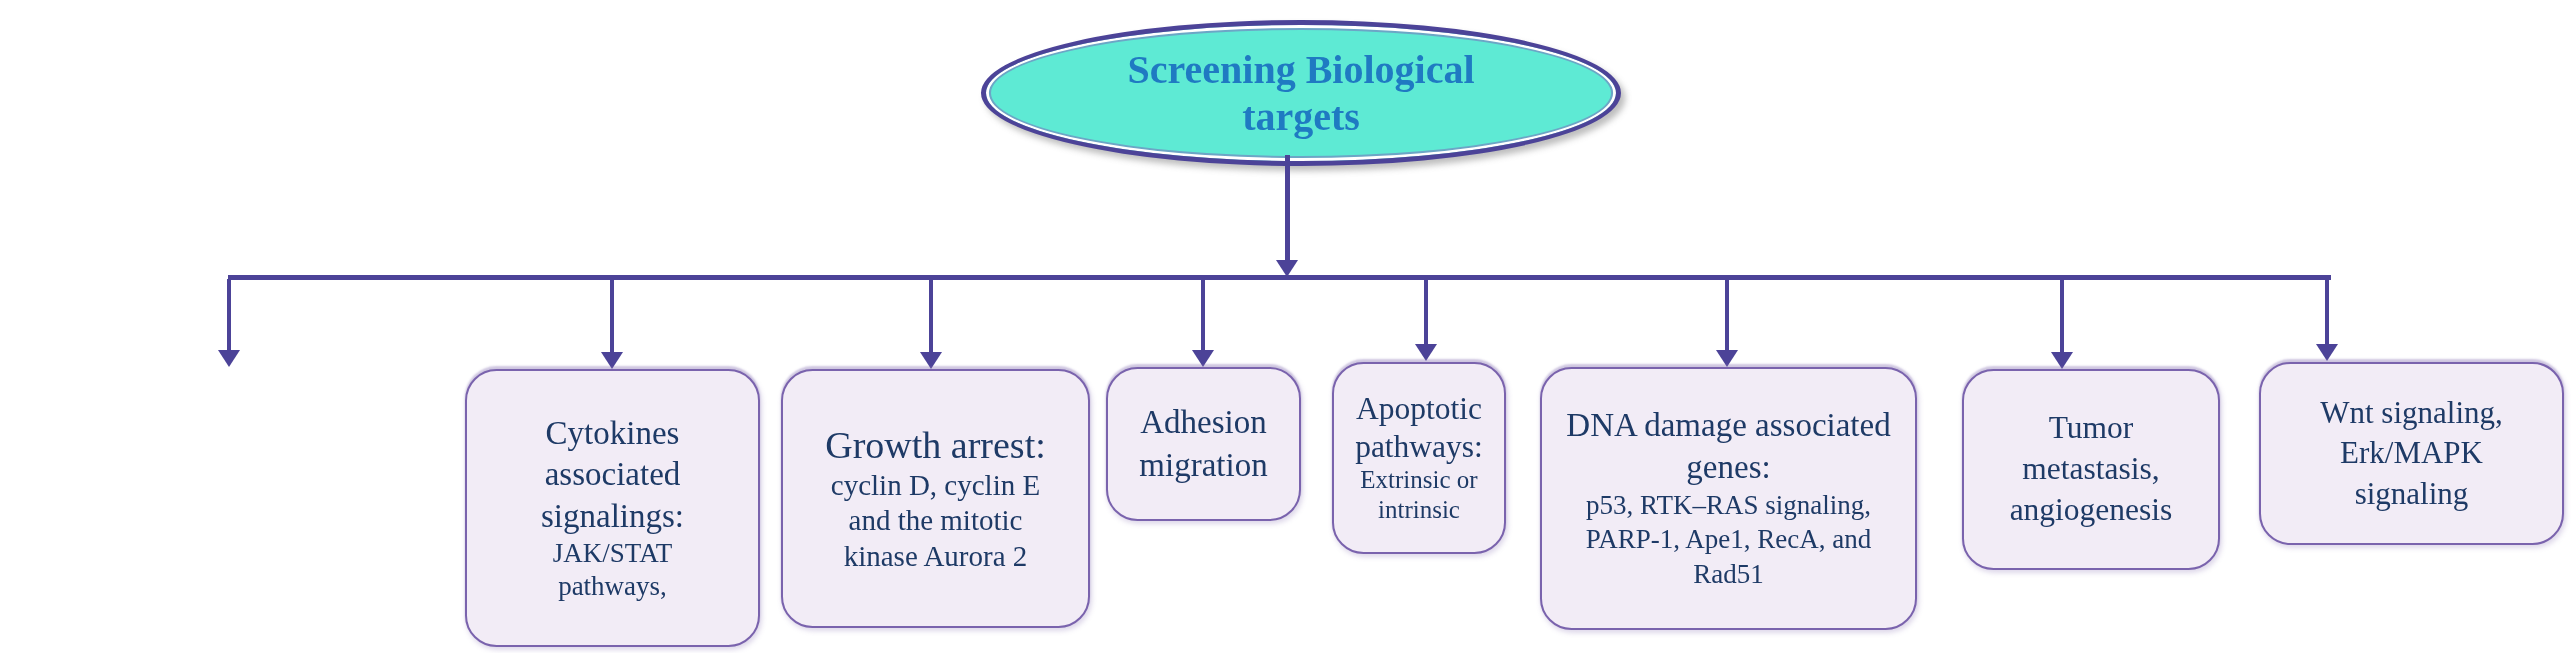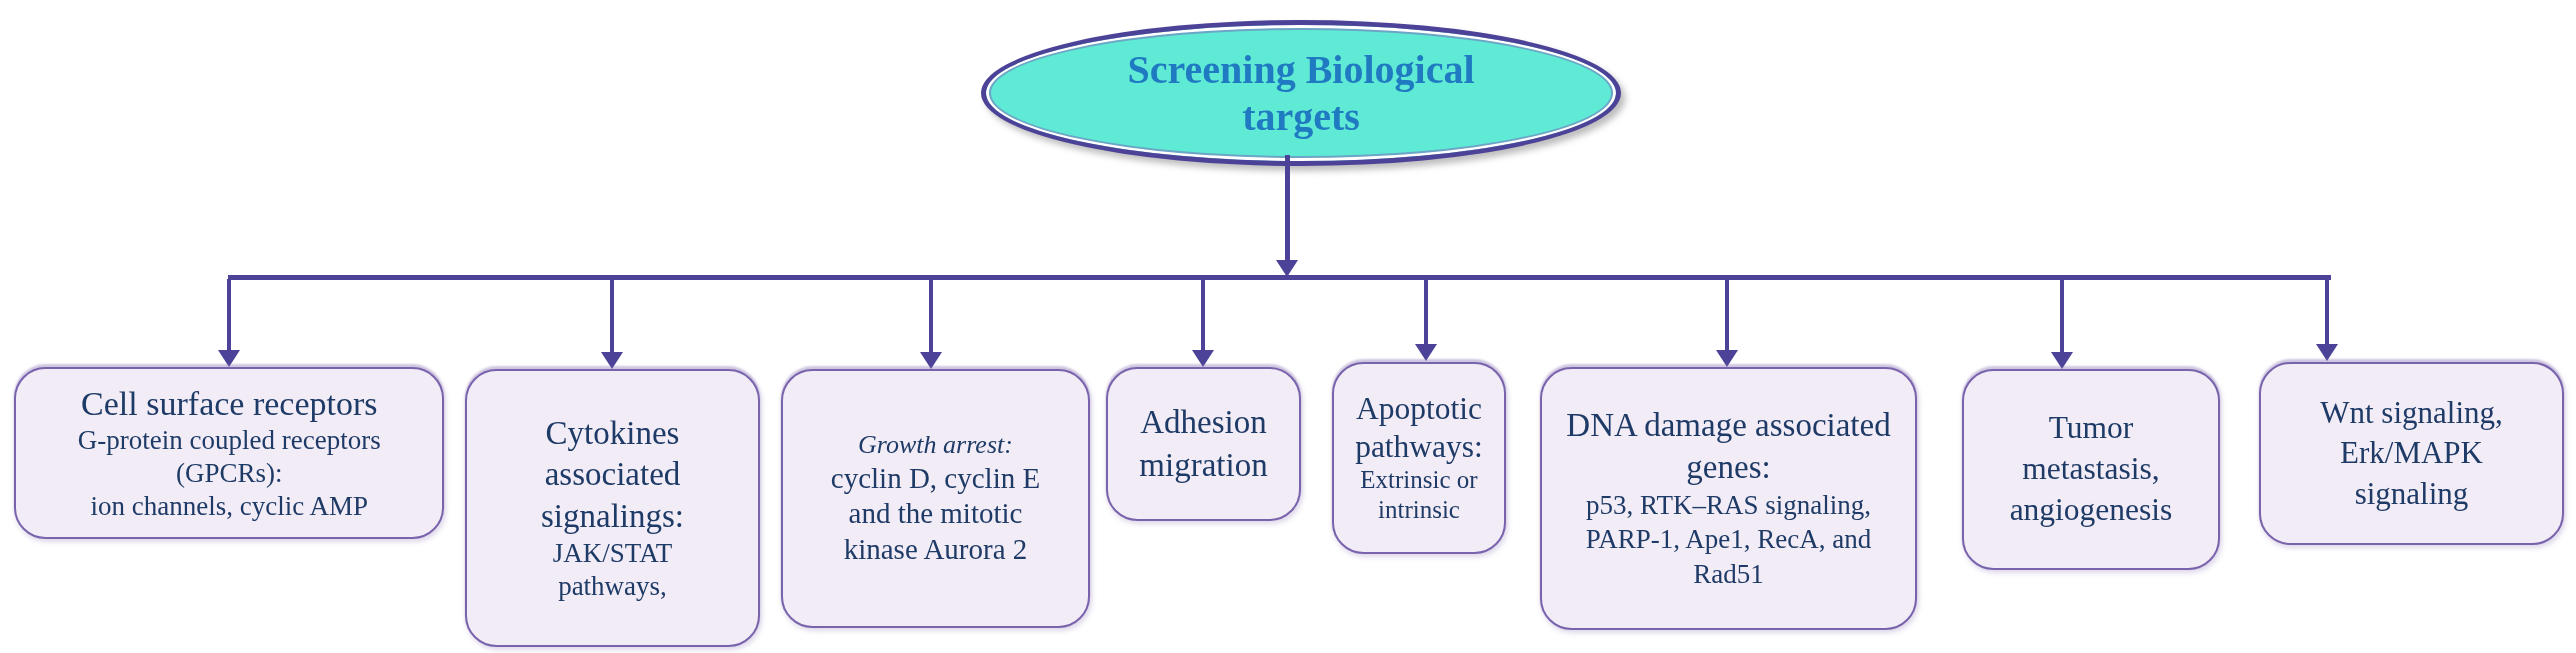--- a/index.html
+++ b/index.html
@@ -79,33 +79,28 @@
 
   <div class="conn" style="left:1725px;top:279px;width:4.3px;height:73px;"></div>
   <div class="arrow-down" style="left:1716px;top:350px;"></div>
 
   <div class="conn" style="left:2060px;top:279px;width:4.3px;height:74px;"></div>
   <div class="arrow-down" style="left:2051px;top:352px;"></div>
 
   <div class="conn" style="left:2325px;top:279px;width:4.3px;height:67px;"></div>
   <div class="arrow-down" style="left:2316px;top:344px;"></div>
 
-  <div class="node" style="left:14.3px;top:367px;width:430px;height:172px;padding:0 14.3px;">
-    <div class="t" style="font-size:34px;">Cell surface receptors</div>
-    <div class="s" style="font-size:27px;">G-protein coupled receptors (GPCRs):</div>
-    <div class="s" style="font-size:27px;">ion channels, cyclic AMP</div>
-  </div>
 
   <div class="node" style="left:465px;top:369px;width:295px;height:278px;padding:0 8.6px;">
     <div class="t" style="font-size:33px;line-height:1.25;">Cytokines associated signalings:</div>
     <div class="s" style="font-size:27px;max-width:179px;">JAK/STAT pathways,</div>
   </div>
 
   <div class="node" style="left:781px;top:369px;width:309px;height:259px;padding:0 29px;">
-    <div class="t" style="font-size:26px;font-style:italic;">Growth arrest:</div>
+    <div class="t" style="font-size:38px;">Growth arrest:</div>
     <div class="s" style="font-size:29px;">cyclin D, cyclin E and the mitotic kinase Aurora 2</div>
   </div>
 
   <div class="node" style="left:1106px;top:367px;width:195px;height:154px;padding:0 9.3px;">
     <div class="t" style="font-size:33px;line-height:1.3;">Adhesion migration</div>
   </div>
 
   <div class="node" style="left:1332px;top:362px;width:174px;height:192px;padding:0 8.6px;">
     <div class="t" style="font-size:31.5px;">Apoptotic pathways:</div>
     <div class="s" style="font-size:25px;">Extrinsic or intrinsic</div>

